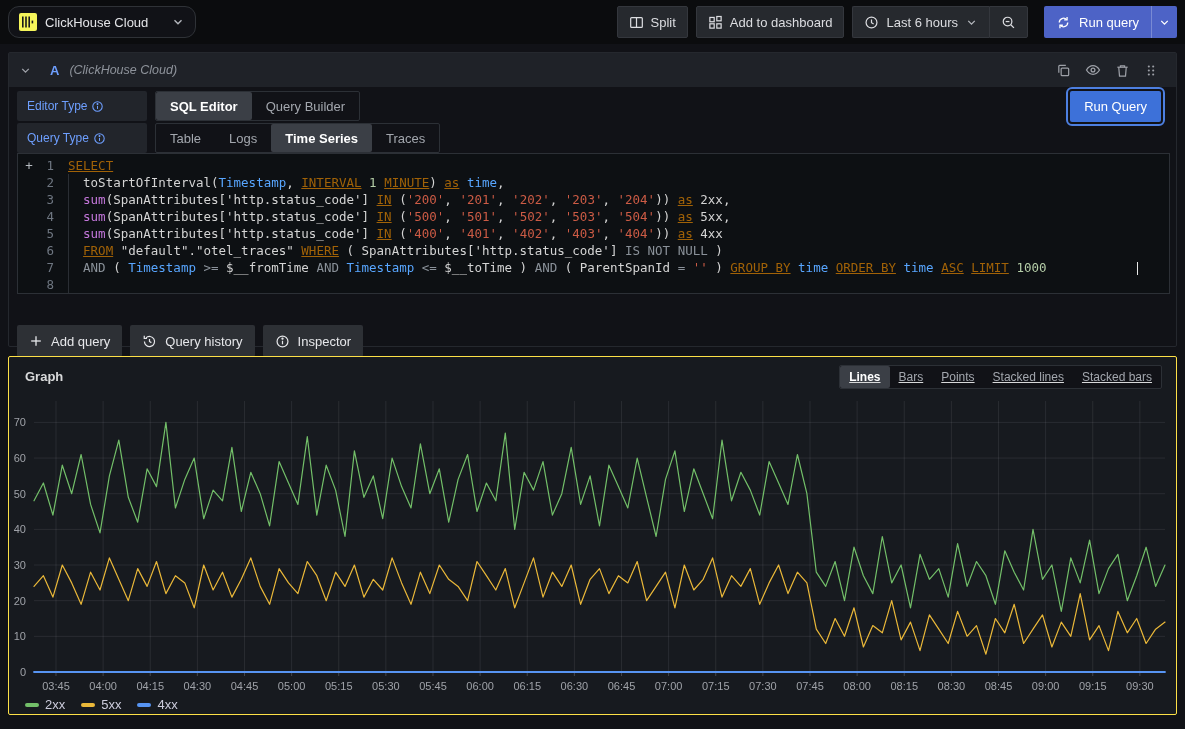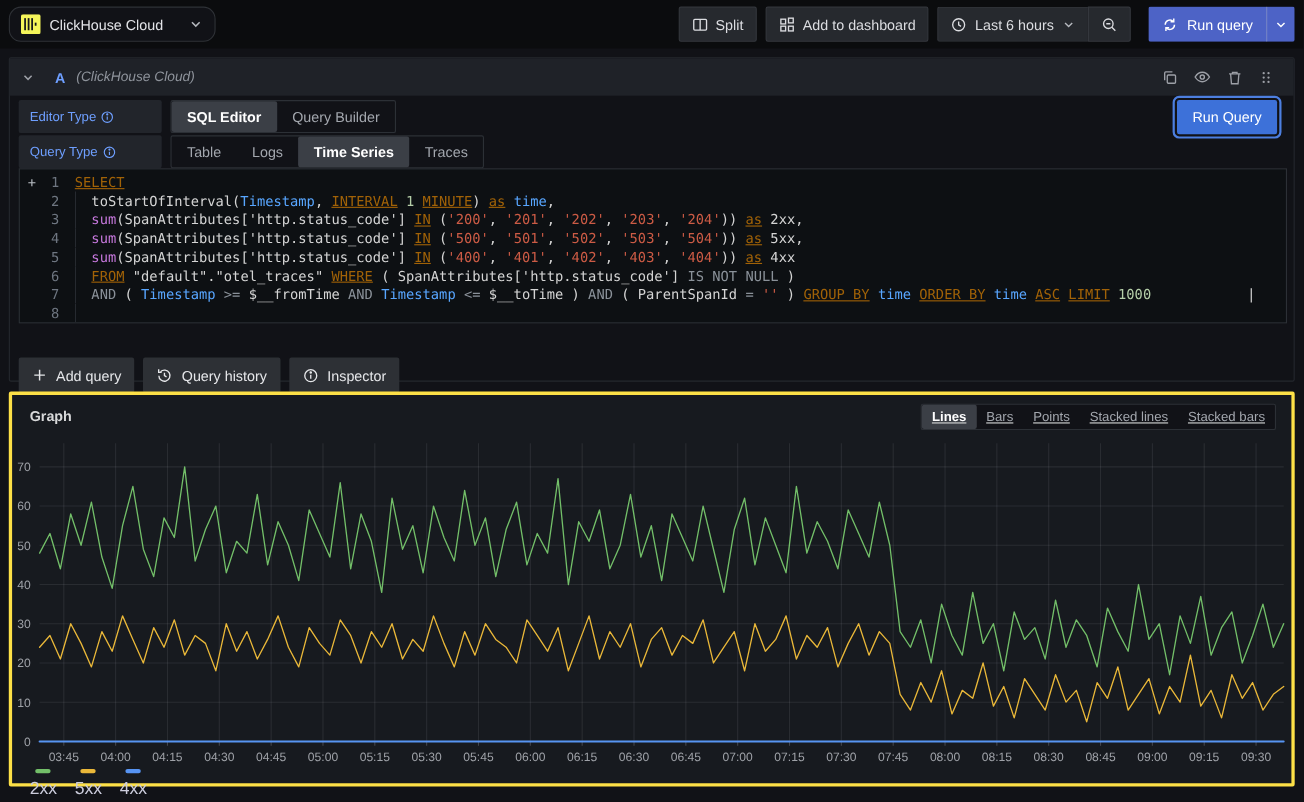--- a/index.html
+++ b/index.html
@@ -63,28 +63,28 @@
   .tk-kw { color:#a16207;text-decoration:underline; } .tk-id { color:#58a6ff; } .tk-fn { color:#c678dd; }
   .tk-str { color:#cc5b45; } .tk-num { color:#b5cea8; } .tk-op { color:#8a9199; } .tk-tx { color:#d4d4d4; }
   .cursor { display:inline-block; width:1.5px; height:13px; background:#e8e8e8; vertical-align:middle; margin-left:90px; }
 
   .secondary-actions { position:absolute; left:8px; top:272px; display:flex; gap:8px; }
   .sec-btn { display:flex; align-items:center; gap:8px; height:32px; padding:0 12px; background:#2d3035;
              border:none; border-radius:2px; color:#e6e7ea; font-size:13px; font-weight:500; cursor:pointer; }
 
   
   .graph-panel { position:absolute; left:8px; top:356px; width:1169px; height:359px;
-                 background:#171a1f; border:3px solid #fde047; border-radius:2px; }
+                 background:#171a1f; border:1px solid #fde047; border-radius:2px; }
   .gp-title { position:absolute; left:16px; top:12px; font-size:13px; font-weight:700; color:#d8d9da; }
   .gp-modes { position:absolute; right:14px; top:8px; height:24px; }
   .gp-modes .radio-item { padding:0 9px; font-size:12px; }
   .gp-modes.radio-group { height:24px;text-decoration:underline; }
   .graph-svg { position:absolute; left:0; top:36px; }
   .legend { position:absolute; left:16px; top:340px; display:flex; gap:16px; align-items:center; }
-  .legend-item { display:flex; align-items:center; gap:6px; font-size:16px; color:#ccccdc; cursor:pointer;flex-direction:column; }
+  .legend-item { display:flex; align-items:center; gap:6px; font-size:13px; color:#ccccdc; cursor:pointer; }
   .legend-swatch { width:14px; height:4px; border-radius:2px; display:inline-block; }
 
   svg.ic { display:block; }
 </style>
 </head>
 <body>
 
 <div id="app">
 
   <header class="topbar">

